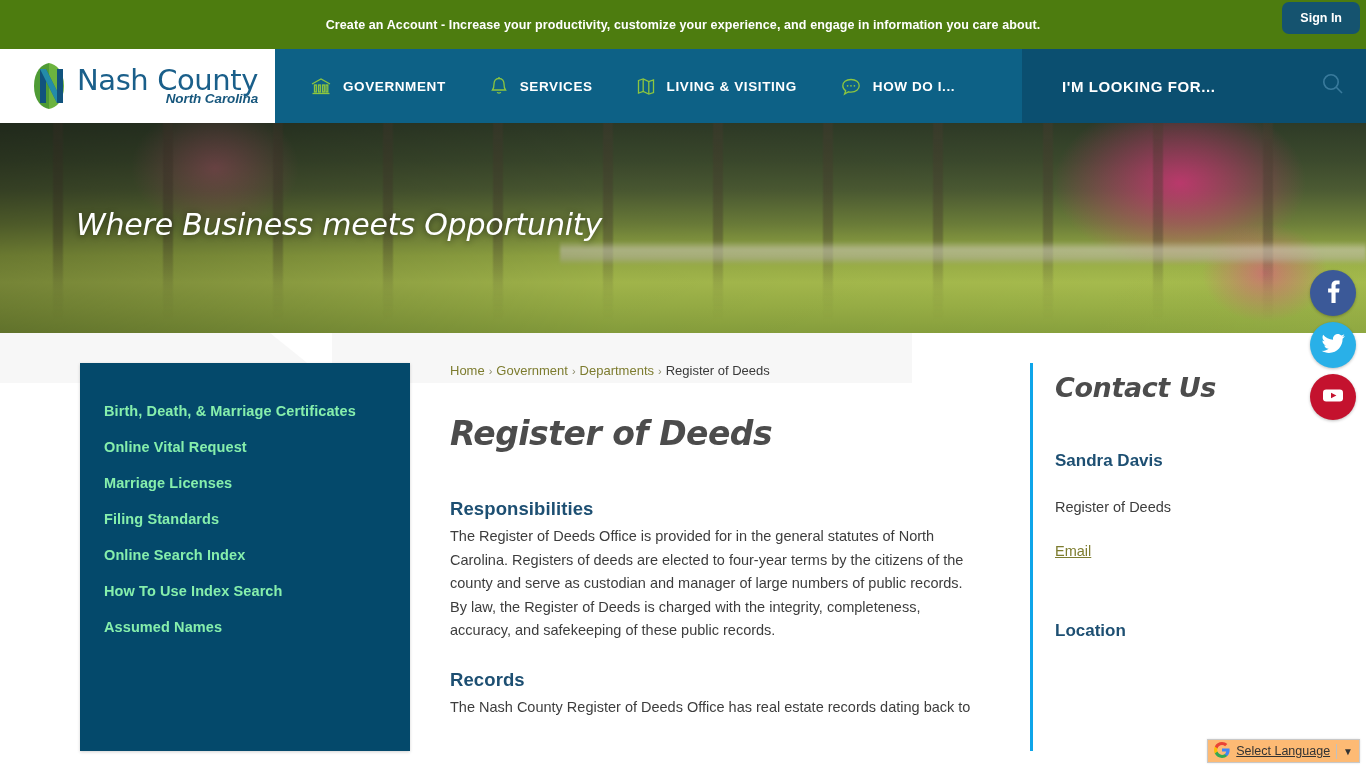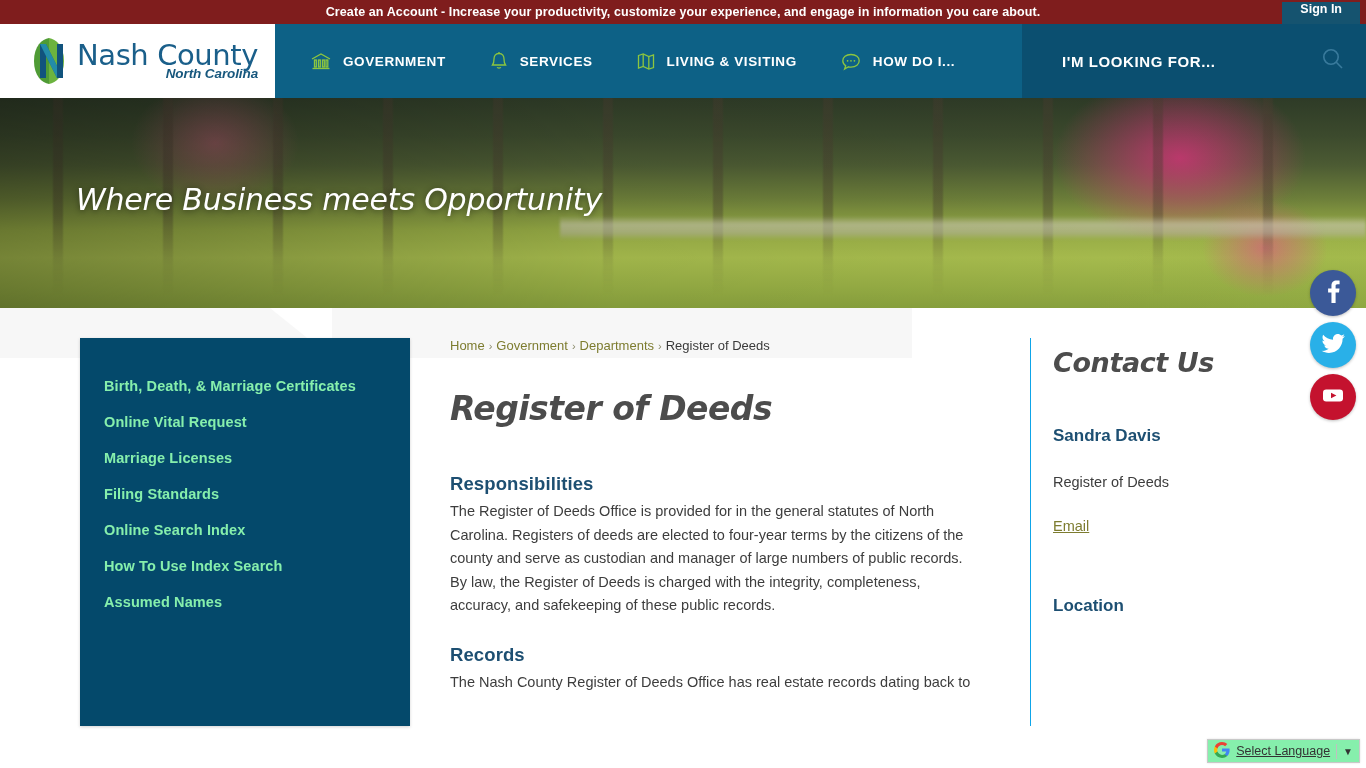--- a/index.html
+++ b/index.html
@@ -7,46 +7,47 @@
   html, body {
     width: 1366px; height: 768px;
     overflow: hidden;
     background: #ffffff;
     font-family: "Liberation Sans", sans-serif;
   }
 
   
   .topbar {
     position: relative;
-    height: 24px;
-    background: #7f1d1d;
+    height: 49px;
+    background: #4d7c0f;
     display: flex;
     align-items: center;
     justify-content: center;
   }
   .topbar-msg {
     font-size: 12.5px;
     font-weight: bold;
     color: #ffffff;
     letter-spacing: 0.1px;
     white-space: nowrap;
   }
   .signin-btn {
     position: absolute;
     right: 6px;
     top: 2px;
     height: 32px;
     padding: 0 18px;
     display: flex;
-    align-items: flex-start;
+    align-items: center;
     background: #15536f;
     color: #ffffff;
     font-size: 12.5px;
     font-weight: bold;
     cursor: pointer;
+    border-radius: 7px;
   }
 
   
   .header {
     position: relative;
     height: 74px;
     display: flex;
     background: #0d6186;
   }
   .logo-box {
@@ -284,21 +285,21 @@
     font-size: 14.5px;
     line-height: 23.5px;
     color: #3d3d3d;
     margin-bottom: 26px;
   }
 
   
   .contact-col {
     width: 255px;
     flex: 0 0 255px;
-    border-left: 1px solid #0ea5e9;
+    border-left: 3px solid #0ea5e9;
     padding: 9px 0 0 22px;
     margin-left: 10px;
   }
   .contact-title {
     font-size: 27px;
     font-style: italic;
     font-weight: bold;
     color: #4c4c4c;
     font-family: "DejaVu Sans", sans-serif;
     letter-spacing: -0.4px;
@@ -351,21 +352,21 @@
   .s-fb { background: #3b5998; }
   .s-tw { background: #29b0e8; }
   .s-yt { background: #c4122e; }
 
   
   .translate {
     position: absolute;
     right: 6px;
     bottom: 5px;
     height: 24px;
-    background: #86efac;
+    background: #fdba74;
     border: 1px solid #c8c8c8;
     display: flex;
     align-items: center;
     padding: 0 6px;
     gap: 6px;
     z-index: 50;
     box-shadow: 0 0 2px rgba(0,0,0,0.12);
   }
   .g-logo {
     font-size: 15px;

